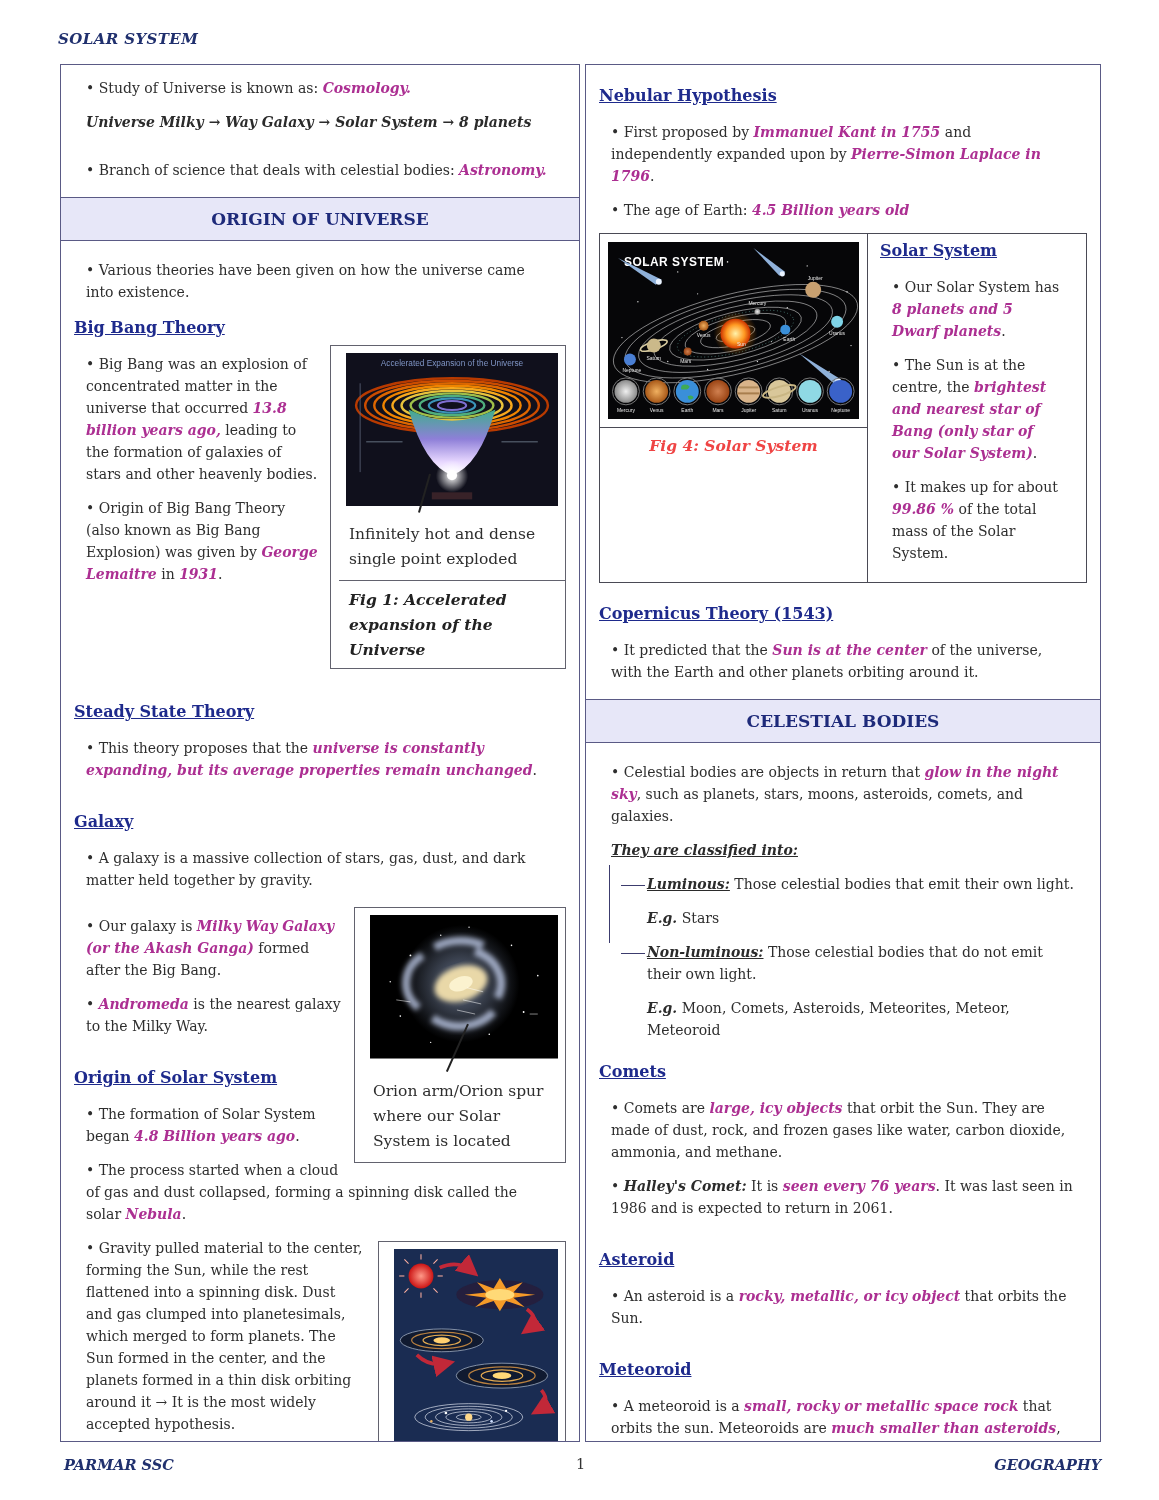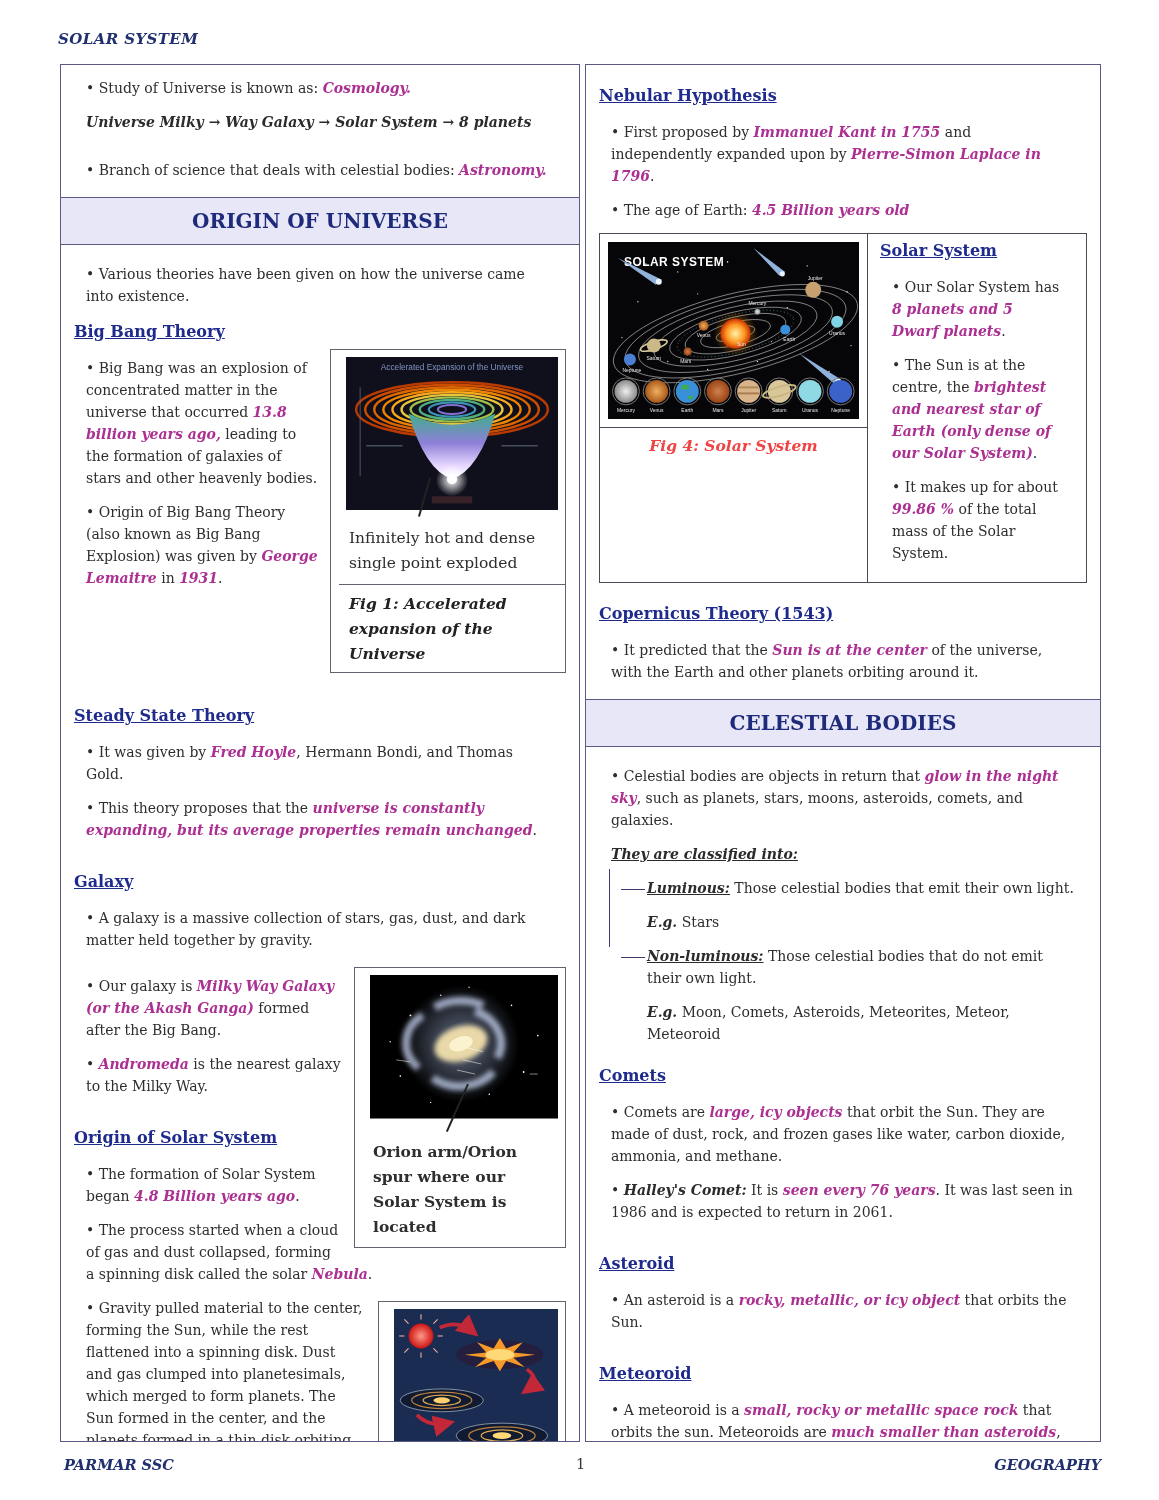--- a/index.html
+++ b/index.html
@@ -19,21 +19,21 @@
   .body { font-size:14px; line-height:22px; margin:12px; }
   .hl  { color:#ac2f92; font-weight:700; font-style:italic; }
   .bi  { font-weight:700; font-style:italic; color:#2b2b2b; }
   .biu { font-weight:700; font-style:italic; text-decoration:underline; color:#2b2b2b; }
   .head {
     font-size:16px; color:#1e2a8c; text-decoration:underline; font-weight:700;
     margin:0; line-height:26px;
   }
   .section-bar {
     background:#e7e7f8; border-top:1.4px solid #5a5a85; border-bottom:1.4px solid #5a5a85;
-    text-align:center; font-weight:700; color:#1e2a7a; font-size:20px;
+    text-align:center; font-weight:700; color:#1e2a7a; font-size:17px;
     padding:11px 0; margin:16px -13px 18px;
   }
   .wrapblock { overflow:hidden; }
   .figbox {
     float:right; border:1.4px solid #62626e; margin:4px 0 8px 12px;
     background:#fff; position:relative;padding-left:8px;
   }
   .figbox .imgwrap { padding:7px 7px 2px; }
   .figimg { display:block; width:100%; height:auto; }
   .fig-ann { font-size:15.5px; line-height:25px; padding:4px 10px 8px; }
@@ -123,21 +123,20 @@
           </div>
           <div class="leader" style="left:98px; top:128px; height:40px; transform:rotate(16deg);"></div>
           <div class="fig-ann" style="padding-top:14px;">Infinitely hot and dense single point exploded</div>
           <div class="fig-cap">Fig 1: Accelerated expansion of the Universe</div>
         </div>
         <p class="body"><span>• Big Bang was an explosion of concentrated matter in the universe that occurred </span><span class="hl">13.8 billion years ago,</span><span> leading to the formation of galaxies of stars and other heavenly bodies.</span></p>
         <p class="body"><span>• Origin of Big Bang Theory (also known as Big Bang Explosion) was given by </span><span class="hl">George Lemaitre</span><span> in </span><span class="hl">1931</span><span>.</span></p>
       </div>
 
       <h3 class="head mt22">Steady State Theory</h3>
-      <p class="body"><span>• It was given by </span><span class="hl">Fred Hoyle</span><span>, Hermann Bondi, and Thomas Gold.</span></p>
       <p class="body"><span>• This theory proposes that the </span><span class="hl">universe is constantly expanding, but its average properties remain unchanged</span><span>.</span></p>
 
       <h3 class="head mt28">Galaxy</h3>
       <p class="body"><span>• A galaxy is a massive collection of stars, gas, dust, and dark matter held together by gravity.</span></p>
 
       <div class="wrapblock">
         <div class="figbox fig2">
           <div class="imgwrap">
             <svg class="figimg" viewBox="0 0 186 142" xmlns="http://www.w3.org/2000/svg">
               <defs>
@@ -174,21 +173,21 @@
               <g stroke="#ffffff" stroke-width="0.6" opacity="0.85">
                 <line x1="96" y1="72" x2="112" y2="76"></line>
                   <line x1="92" y1="84" x2="110" y2="88"></line>
                 <line x1="86" y1="94" x2="104" y2="98"></line>
                   <line x1="26" y1="84" x2="40" y2="86"></line>
                 <line x1="158" y1="98" x2="166" y2="98"></line>
               </g>
             </svg>
           </div>
           <div class="leader" style="left:112px; top:116px; height:52px; transform:rotate(24deg);"></div>
-          <div class="fig-ann" style="padding-top:18px;font-weight:bold;">Orion arm/Orion spur where our Solar System is located</div>
+          <div class="fig-ann" style="padding-top:18px;">Orion arm/Orion spur where our Solar System is located</div>
         </div>
 
         <p class="body"><span>• Our galaxy is </span><span class="hl">Milky Way Galaxy (or the Akash Ganga)</span><span> formed after the Big Bang.</span></p>
         <p class="body"><span>• </span><span class="hl">Andromeda</span><span> is the nearest galaxy to the Milky Way.</span></p>
 
         <h3 class="head mt28">Origin of Solar System</h3>
         <p class="body"><span>• The formation of Solar System began </span><span class="hl">4.8 Billion years ago</span><span>.</span></p>
         <p class="body"><span>• The process started when a cloud of gas and dust collapsed, forming a spinning disk called the solar </span><span class="hl">Nebula</span><span>.</span></p>
 
         <div class="figbox fig3">
@@ -385,21 +384,21 @@
                 <text x="202.8" y="171">Uranus</text>
                 <text x="233.6" y="171">Neptune</text>
               </g>
             </svg>
           </div>
           <div class="fig4cap">Fig 4: Solar System</div>
         </div>
         <div class="fig4right">
           <h3 class="head">Solar System</h3>
           <p class="body"><span>• Our Solar System has </span><span class="hl">8 planets and 5 Dwarf planets</span><span>.</span></p>
-          <p class="body"><span>• The Sun is at the centre, the </span><span class="hl">brightest and nearest star of Earth (only dense of our Solar System)</span><span>.</span></p>
+          <p class="body"><span>• The Sun is at the centre, the </span><span class="hl">brightest and nearest star of Bang (only star of our Solar System)</span><span>.</span></p>
           <p class="body"><span>• It makes up for about </span><span class="hl">99.86 %</span><span> of the total mass of the Solar System.</span></p>
         </div>
       </div>
 
       <h3 class="head mt18">Copernicus Theory (1543)</h3>
       <p class="body"><span>• It predicted that the </span><span class="hl">Sun is at the center</span><span> of the universe, with the Earth and other planets orbiting around it.</span></p>
 
       <div class="section-bar">CELESTIAL BODIES</div>
 
       <p class="body"><span>• Celestial bodies are objects in return that </span><span class="hl">glow in the night sky</span><span>, such as planets, stars, moons, asteroids, comets, and galaxies.</span></p>

